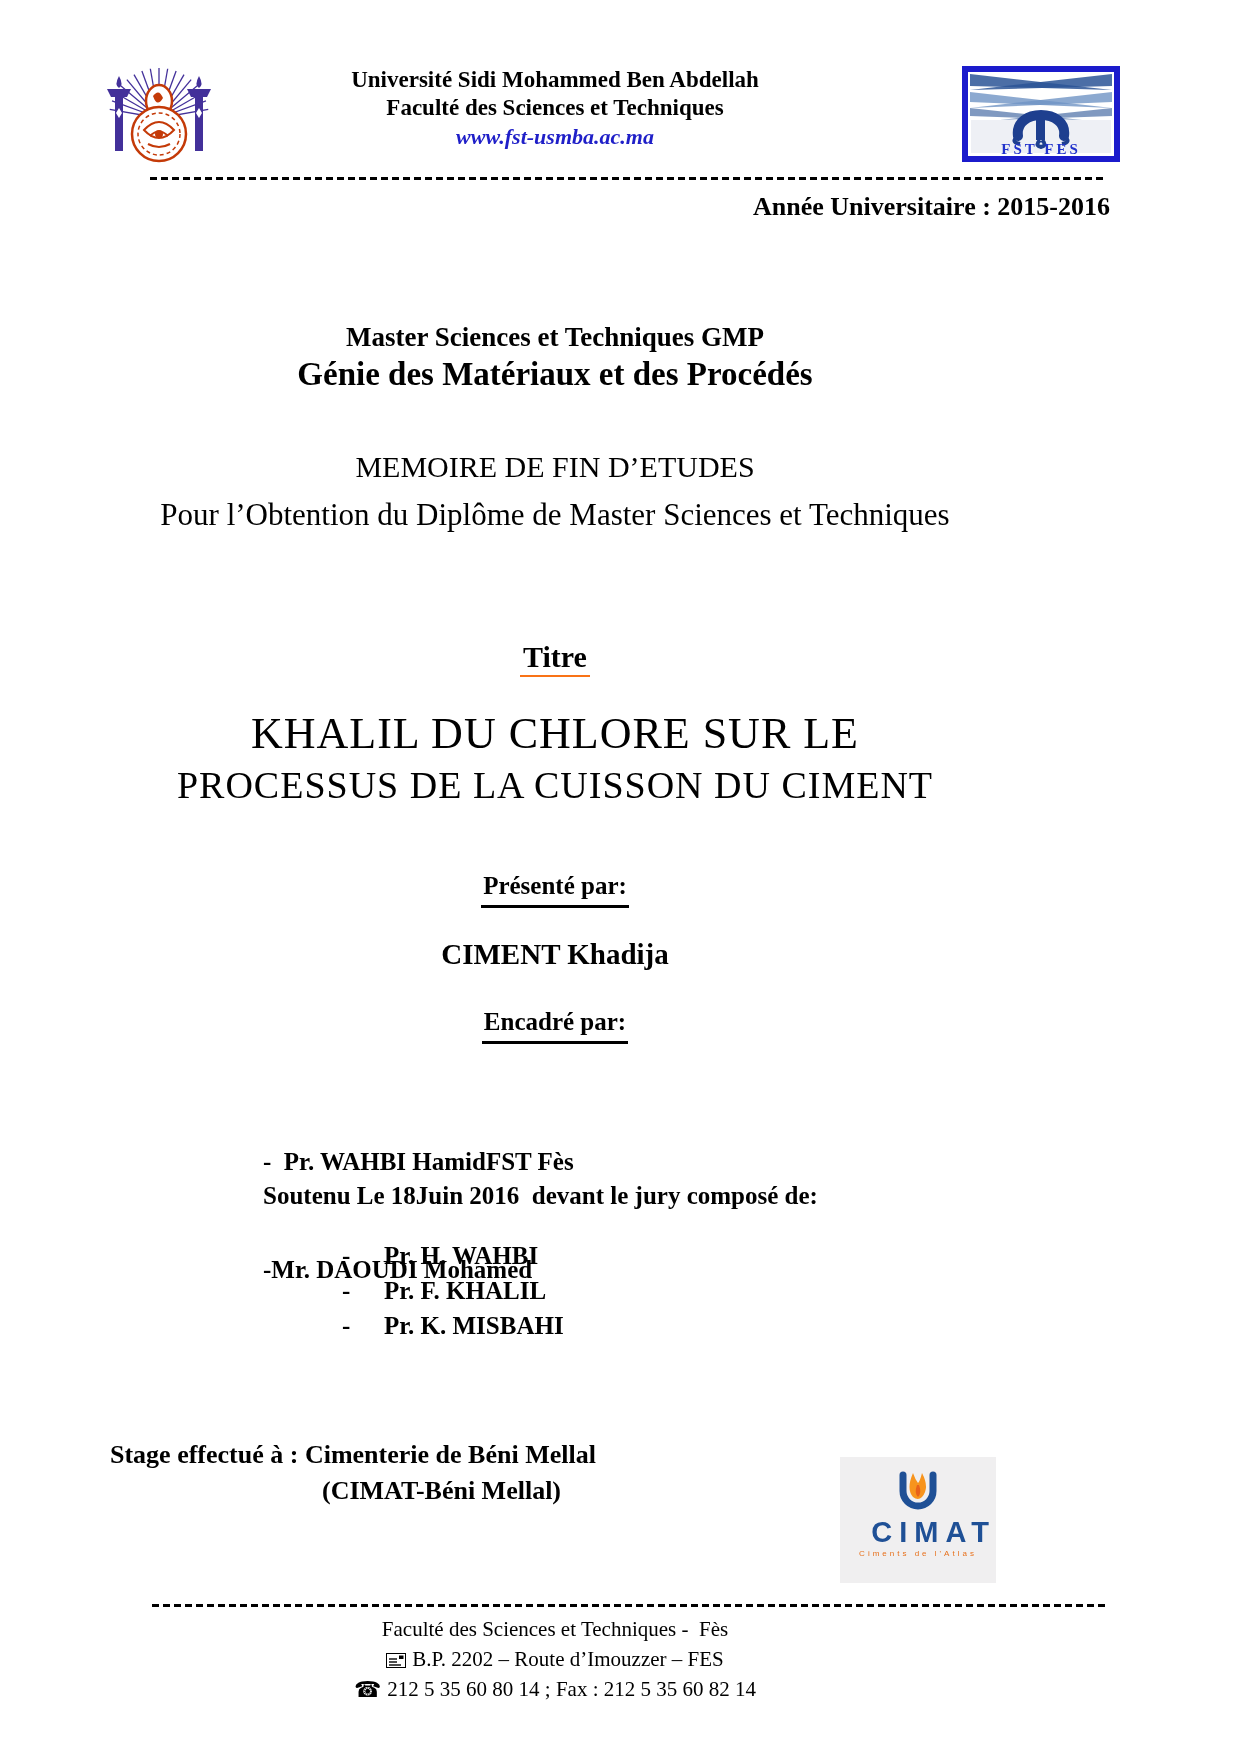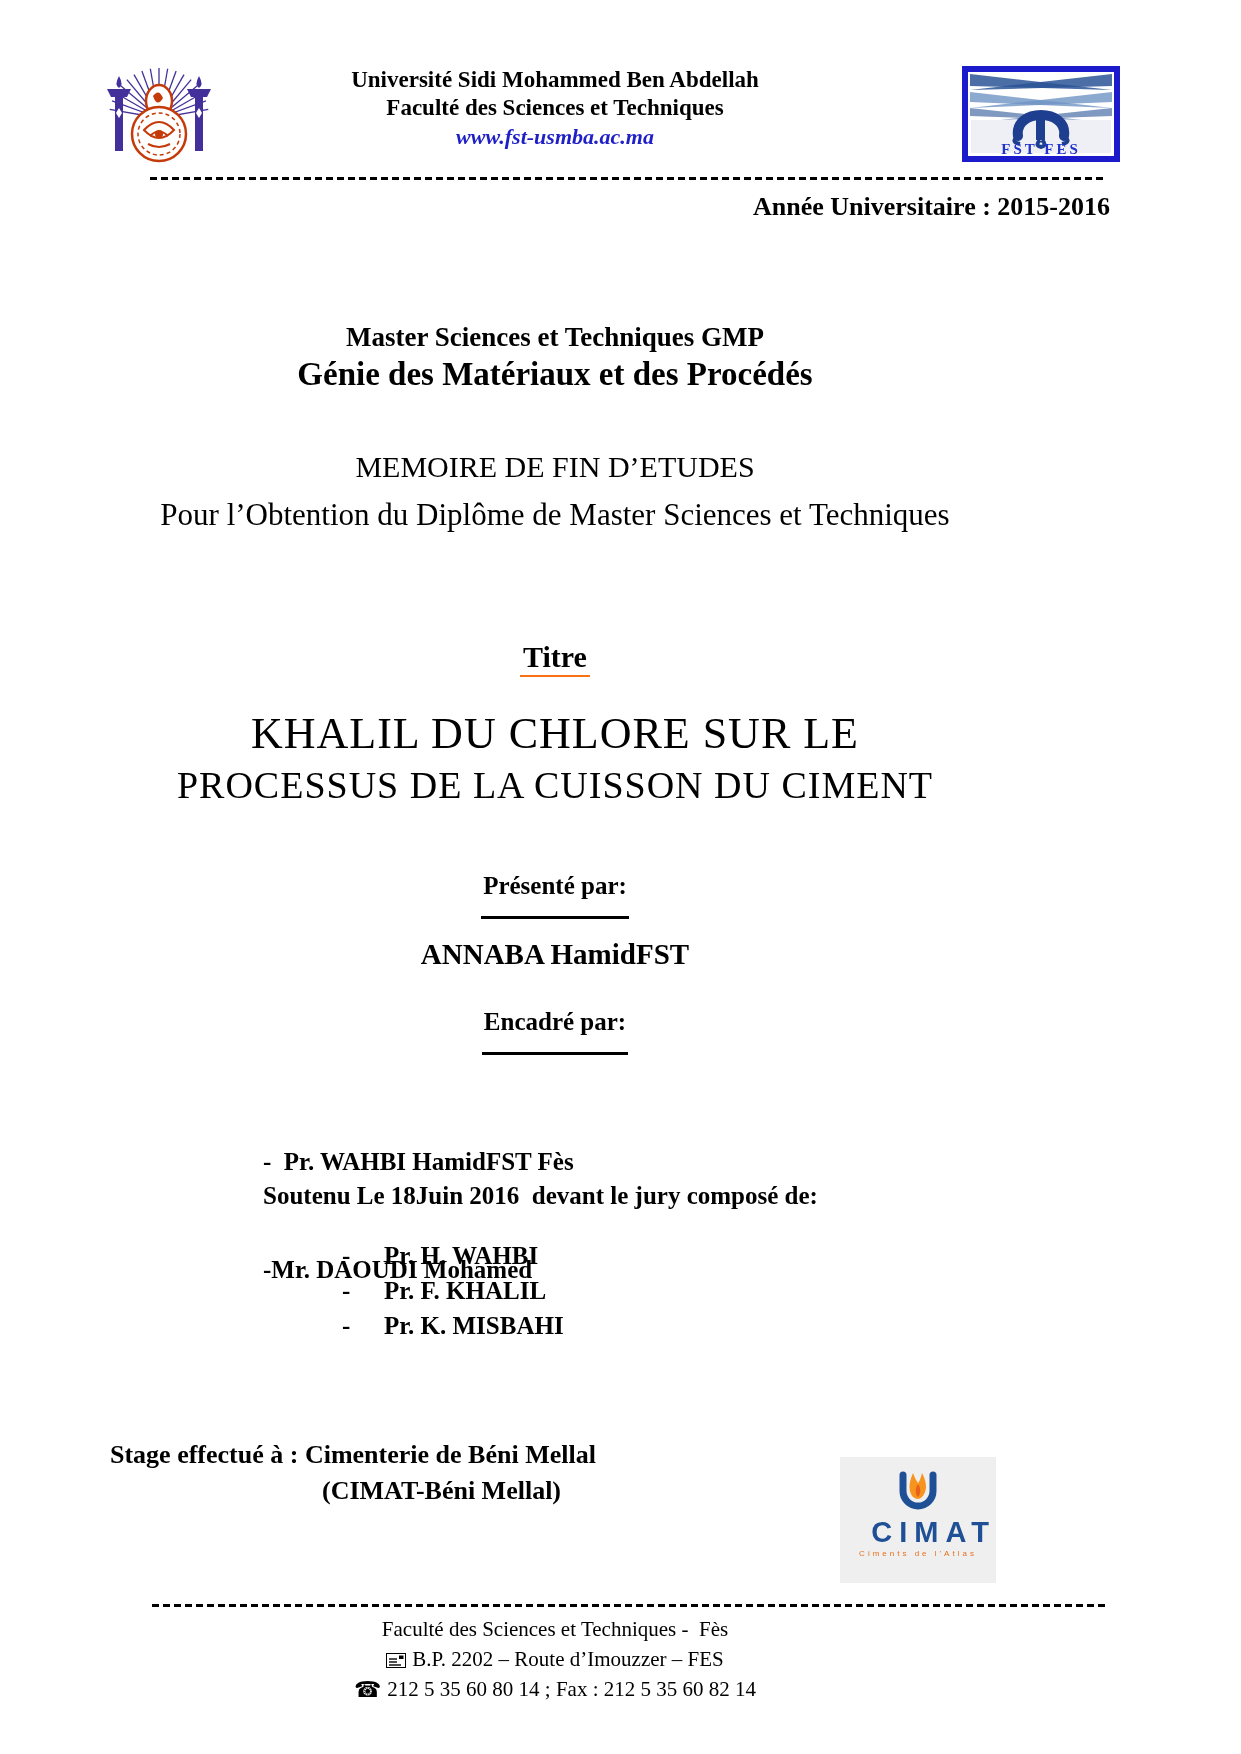--- a/index.html
+++ b/index.html
@@ -38,21 +38,21 @@
   #memoire  { top:450px; font-size:30px; }
   #obtention{ top:497px; font-size:31px; }
 
   #titre { top:640px; font-size:30px; font-weight:bold; }
   #titre span { border-bottom:2px solid #f97316; padding:0 3px 2px 3px; }
 
   #title1 { top:708px; font-size:44px; letter-spacing:1px; }
   #title2 { top:763px; font-size:38px; letter-spacing:1px; }
 
   #presente { top:872px; font-size:25px; font-weight:bold; }
-  #presente span, #encadre span { border-bottom:3px solid #000; padding:0 2px 17px 2px; }
+  #presente span, #encadre span { border-bottom:3px solid #000; padding:0 2px 6px 2px; }
   #author   { top:938px; font-size:29px; font-weight:bold; }
   #encadre  { top:1008px; font-size:25px; font-weight:bold; }
 
   #supervisors { left:263px; top:1072px; font-size:25px; font-weight:bold; line-height:36px; white-space:pre; }
   #soutenu { left:263px; top:1182px; font-size:25px; font-weight:bold; white-space:pre; }
   #jury { left:342px; top:1242px; font-size:25px; font-weight:bold; }
   #jury .row { height:35px; white-space:pre; }
   #jury .dash { display:inline-block; width:42px; }
 
   #stage1 { left:110px; top:1440px; font-size:26px; font-weight:bold; white-space:pre; }
@@ -152,21 +152,21 @@
 <div id="program1" class="centerband">Master Sciences et Techniques GMP</div>
 <div id="program2" class="centerband">Génie des Matériaux et des Procédés</div>
 <div id="memoire" class="centerband">MEMOIRE DE FIN D’ETUDES</div>
 <div id="obtention" class="centerband">Pour l’Obtention du Diplôme de Master Sciences et Techniques</div>
 
 <div id="titre" class="centerband"><span>Titre</span></div>
 <div id="title1" class="centerband">KHALIL DU CHLORE SUR LE</div>
 <div id="title2" class="centerband">PROCESSUS DE LA CUISSON DU CIMENT</div>
 
 <div id="presente" class="centerband"><span>Présenté par:</span></div>
-<div id="author" class="centerband">ANNABA HamidFST</div>
+<div id="author" class="centerband">CIMENT Khadija</div>
 <div id="encadre" class="centerband"><span>Encadré par:</span></div>
 
 <div id="supervisors" class="abs">
   <div>-  Pr. WAHBI HamidFST Fès</div>
   <div>-Mr. DAOUDI Mohamed</div>
 </div>
 
 <div id="soutenu" class="abs">Soutenu Le 18Juin 2016  devant le jury composé de:</div>
 
 <div id="jury" class="abs">

